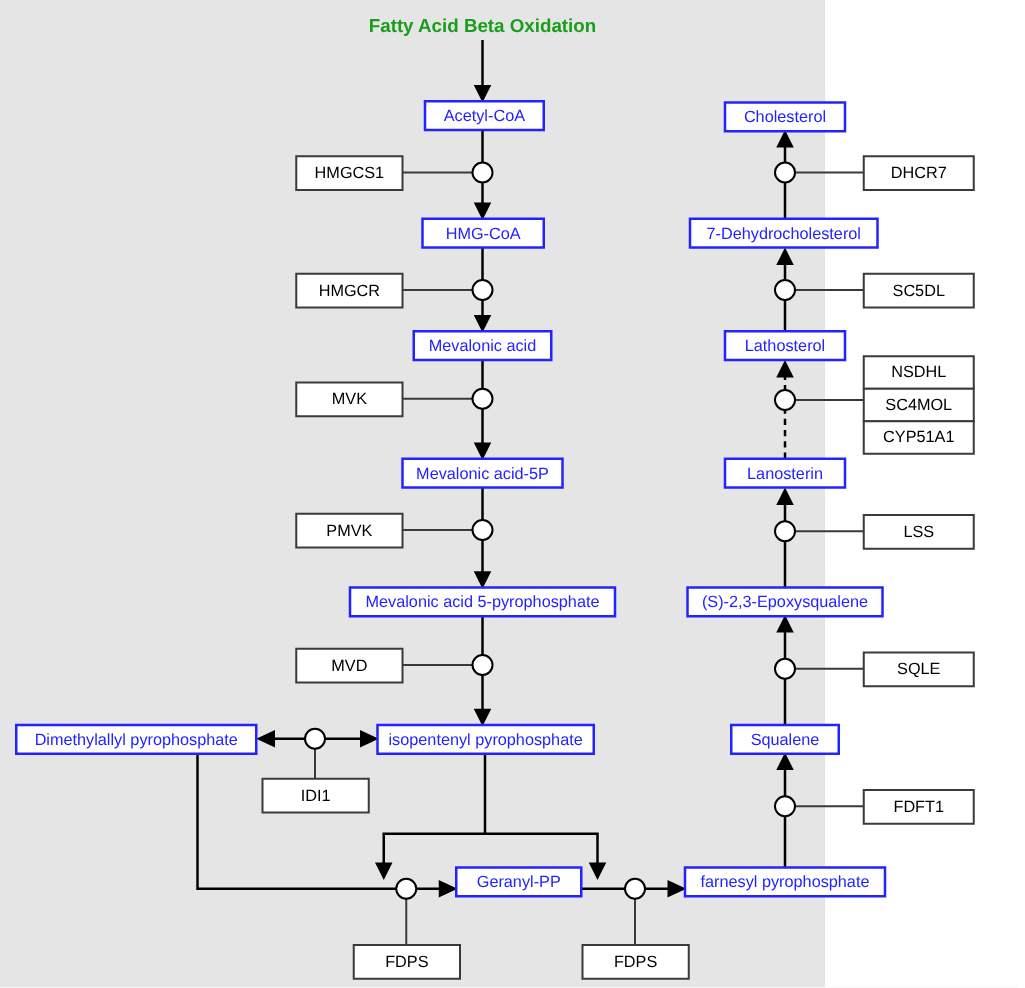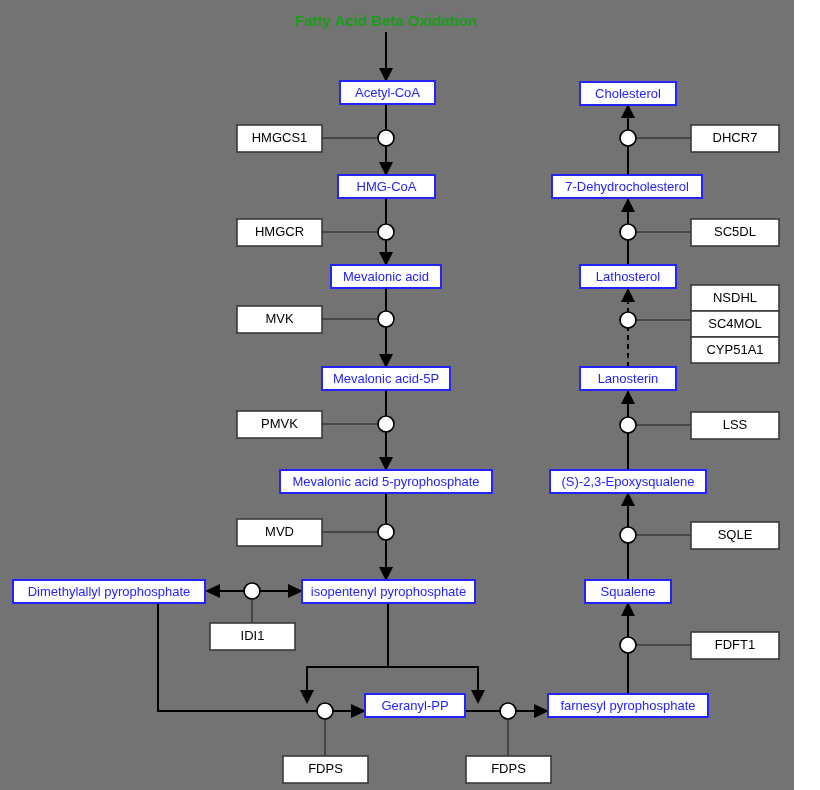--- a/index.html
+++ b/index.html
@@ -9,23 +9,23 @@
     background: #ffffff;
   }
   body {
     width: 820px;
     height: 790px;
     font-family: "Liberation Sans", sans-serif;
     overflow: hidden;
   }
   #pathway-canvas {
     position: relative;
-    width: 794px;
+    width: 660px;
     height: 790px;
-    background: #737373;
+    background: #e5e5e5;
     text-align: center;
   }
   svg.diagram {
     position: absolute;
     left: 0;
     top: 0;
     width: 820px;
     height: 790px;
   }
   .node-box {

